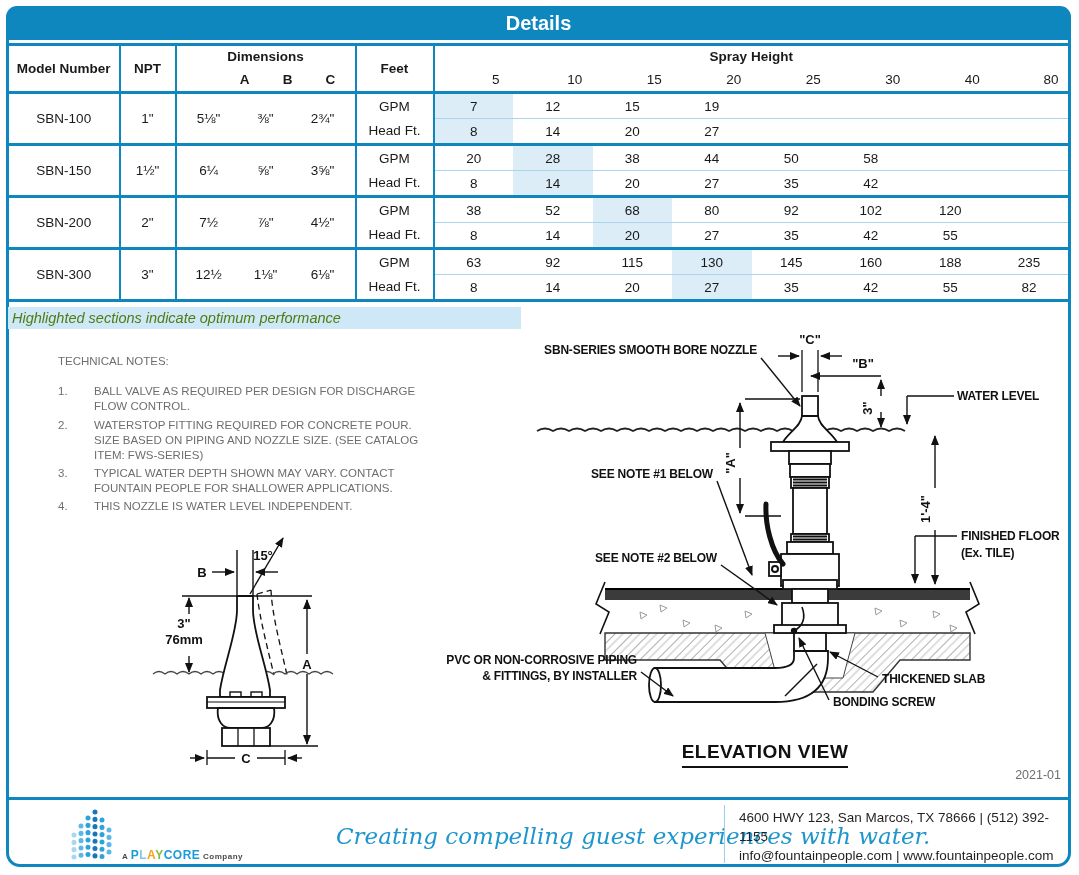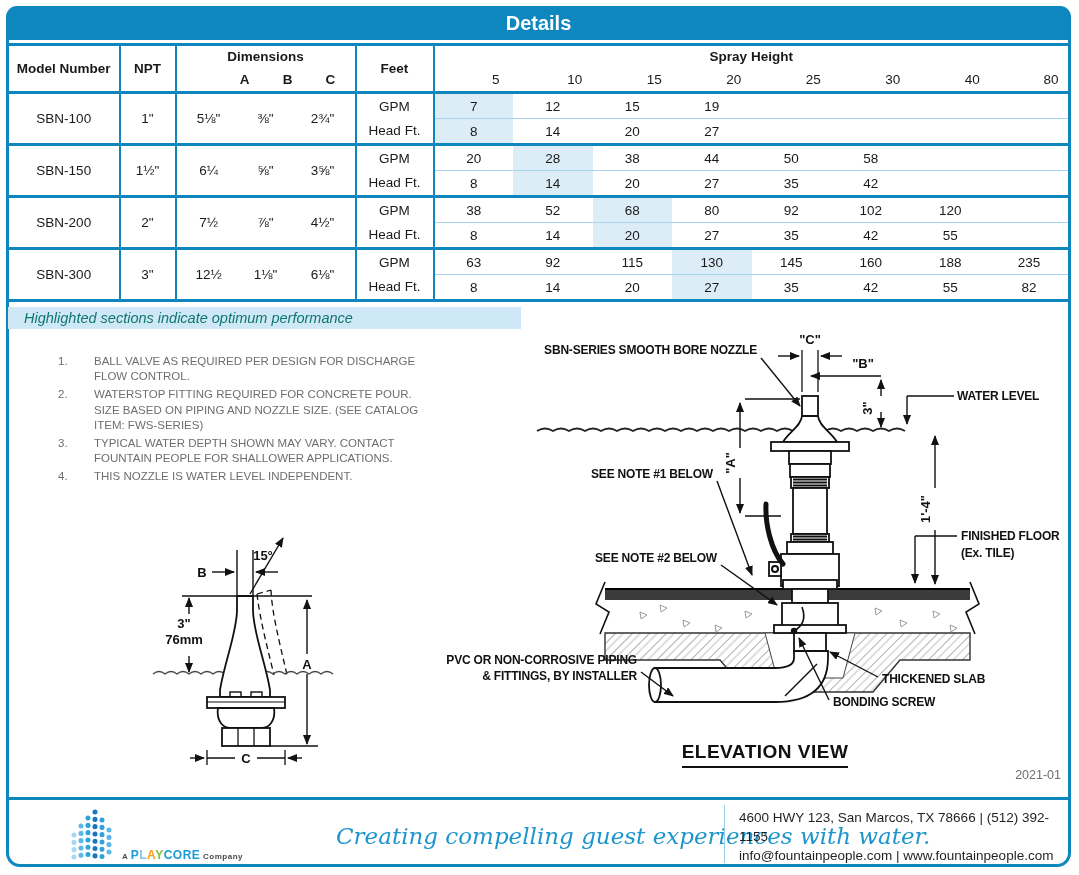--- a/index.html
+++ b/index.html
@@ -27,21 +27,21 @@
   th.grp{border-bottom:none;}
   th.model{padding:0 16px;line-height:1.15;}
   th.feet,td.feetcell{text-align:left;padding-left:8px;}
   td.feetcell{border-left:2px solid var(--blue);border-right:2px solid var(--blue);margin-top:36px;}
   tbody tr.r1 td{border-top:3px solid var(--blue);}
   td.num{border-left:none;border-right:none;}
   td.num.g{border-bottom:1px solid var(--thin);}
   td.hl{background:var(--hl);}
   td.dims-cell span{display:inline-block;width:32%;}
   
-  .note{position:absolute;left:8px;top:307px;width:513px;height:22px;background:var(--notebg);color:#0f766e;font-style:italic;font-size:14.5px;display:flex;align-items:center;padding-left:16px;}
+  .note{position:absolute;left:8px;top:307px;width:513px;height:22px;background:var(--notebg);color:#4d7c0f;font-style:italic;font-size:14.5px;display:flex;align-items:center;padding-left:4px;}
   
   .technotes{position:absolute;left:58px;top:354px;width:362px;color:var(--gray);font-size:11.5px;line-height:1.32;}
   .tn-title{margin-bottom:15px;}
   .tn-item{display:flex;margin-bottom:3px;}
   .tn-num{width:36px;flex:none;}
   .tn-text{flex:1;}
   
   .nozzle-svg{position:absolute;left:150px;top:532px;}
   .elev-svg{position:absolute;left:445px;top:328px;}
   svg text{font-family:"Liberation Sans","DejaVu Sans",sans-serif;fill:#111;}
@@ -225,20 +225,21 @@
         <td class="num">42</td>
         <td class="num">55</td>
         <td class="num">82</td>
       </tr>
     </tbody>
   </table>
 
   <div class="note">Highlighted sections indicate optimum performance</div>
 
   <div class="technotes">
+    <div class="tn-title">TECHNICAL NOTES:</div>
     <div class="tn-item">
       <span class="tn-num">1.</span>
       <span class="tn-text">BALL VALVE AS REQUIRED PER DESIGN FOR DISCHARGE FLOW CONTROL.</span>
     </div>
     <div class="tn-item">
       <span class="tn-num">2.</span>
       <span class="tn-text">WATERSTOP FITTING REQUIRED FOR CONCRETE POUR. SIZE BASED ON PIPING AND NOZZLE SIZE. (SEE CATALOG ITEM: FWS-SERIES)</span>
     </div>
     <div class="tn-item">
       <span class="tn-num">3.</span>

